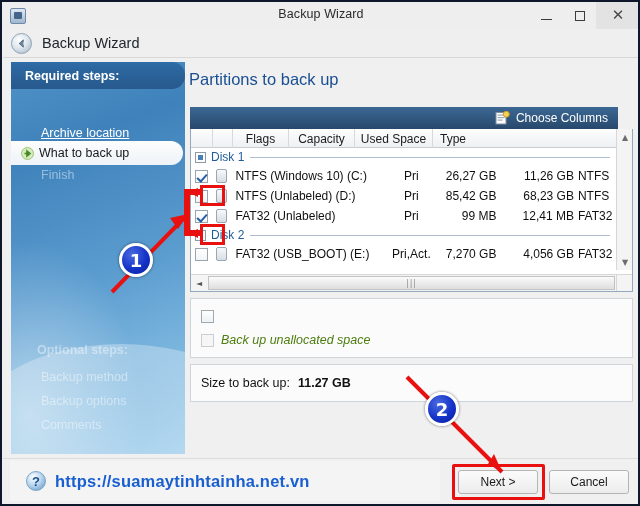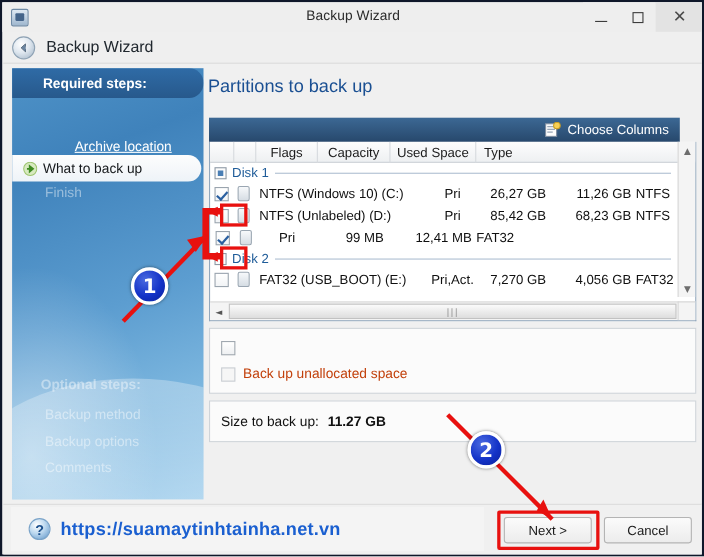--- a/index.html
+++ b/index.html
@@ -101,21 +101,21 @@
     width: 300px; height: 170px; border-radius: 50%;
     background: linear-gradient(180deg, rgba(255,255,255,.30), rgba(255,255,255,.05));
   }
   .req-header {
     position: absolute; left: 0; top: 0;
     width: 174px; height: 27px;
     background: linear-gradient(#2f6ba6, #27598c);
     border-radius: 0 13px 13px 0;
     display: flex; align-items: center;
     color: #ffffff; font-weight: bold; font-size: 12.5px;
-    padding-left: 28px;
+    padding-left: 14px;
     z-index: 3;
   }
   .step {
     position: absolute; left: 0;
     width: 172px; height: 24px;
     display: flex; align-items: center;
     font-size: 12.5px;
     padding-left: 14px;
     z-index: 3;
   }
@@ -123,21 +123,21 @@
     background: linear-gradient(#fdfdfd, #eef3f8);
     border-radius: 0 12px 12px 0;
     color: #16191c;
     padding-left: 10px;
   }
   .step .arrow-ico {
     width: 13px; height: 13px; margin-right: 5px;
     display: inline-block; position: relative; flex: none;
   }
   .step .arrow-ico svg { display: block; }
-  .step.link { color: #ffffff; text-decoration: underline; padding-left: 30px; font-size: 12.5px; justify-content: center;}
+  .step.link { color: #ffffff; text-decoration: underline; padding-left: 30px; font-size: 12.5px;}
   .step.dim { color: rgba(255,255,255,.45); padding-left: 30px; }
   .opt-header {
     position: absolute; left: 0;
     width: 172px; height: 22px;
     display: flex; align-items: center;
     padding-left: 26px;
     font-weight: bold; font-size: 12.5px;
     color: rgba(255,255,255,.42);
     z-index: 3;
   }
@@ -292,21 +292,21 @@
   .opts {
     position: absolute; left: 1px; top: 240px;
     width: 443px; height: 60px;
     background: #fbfbfb;
     border: 1px solid #cfd4d9;
   }
   .opt-row {
     display: flex; align-items: center;
     height: 24px; padding-left: 10px; font-size: 12.5px; color: #111;
   }
-  .opt-row.disabled { color: #c2410c; }
+  .opt-row.disabled { color: #4d7c0f; font-style: italic; }
   .opt-cb {
     width: 13px; height: 13px; margin-right: 7px; flex: none;
     border: 1px solid #a0a8b0; background: linear-gradient(#ffffff,#eef0f2);
   }
   .opt-cb.dis { border-color: #c9ced3; background:#f6f6f6;}
 
   .sizebar {
     position: absolute; left: 1px; top: 306px;
     width: 443px; height: 38px;
     background: #fbfbfb;
@@ -515,20 +515,21 @@
             <div class="cell c-type">NTFS</div>
           </div>
 
           <div class="prow">
             <div class="cell c-check">
                 <span class="cb checked"></span>
               </div>
             <div class="cell c-ico">
                 <span class="part-ico"></span>
               </div>
+            <div class="cell c-part">FAT32 (Unlabeled)</div>
             <div class="cell c-flags">Pri</div>
             <div class="cell c-cap">99 MB</div>
             <div class="cell c-used">12,41 MB</div>
             <div class="cell c-type">FAT32</div>
           </div>
 
           <div class="disk-row">
             <span class="disk-cb"></span>
             <span>Disk 2</span>
             <span class="disk-rule"></span>

